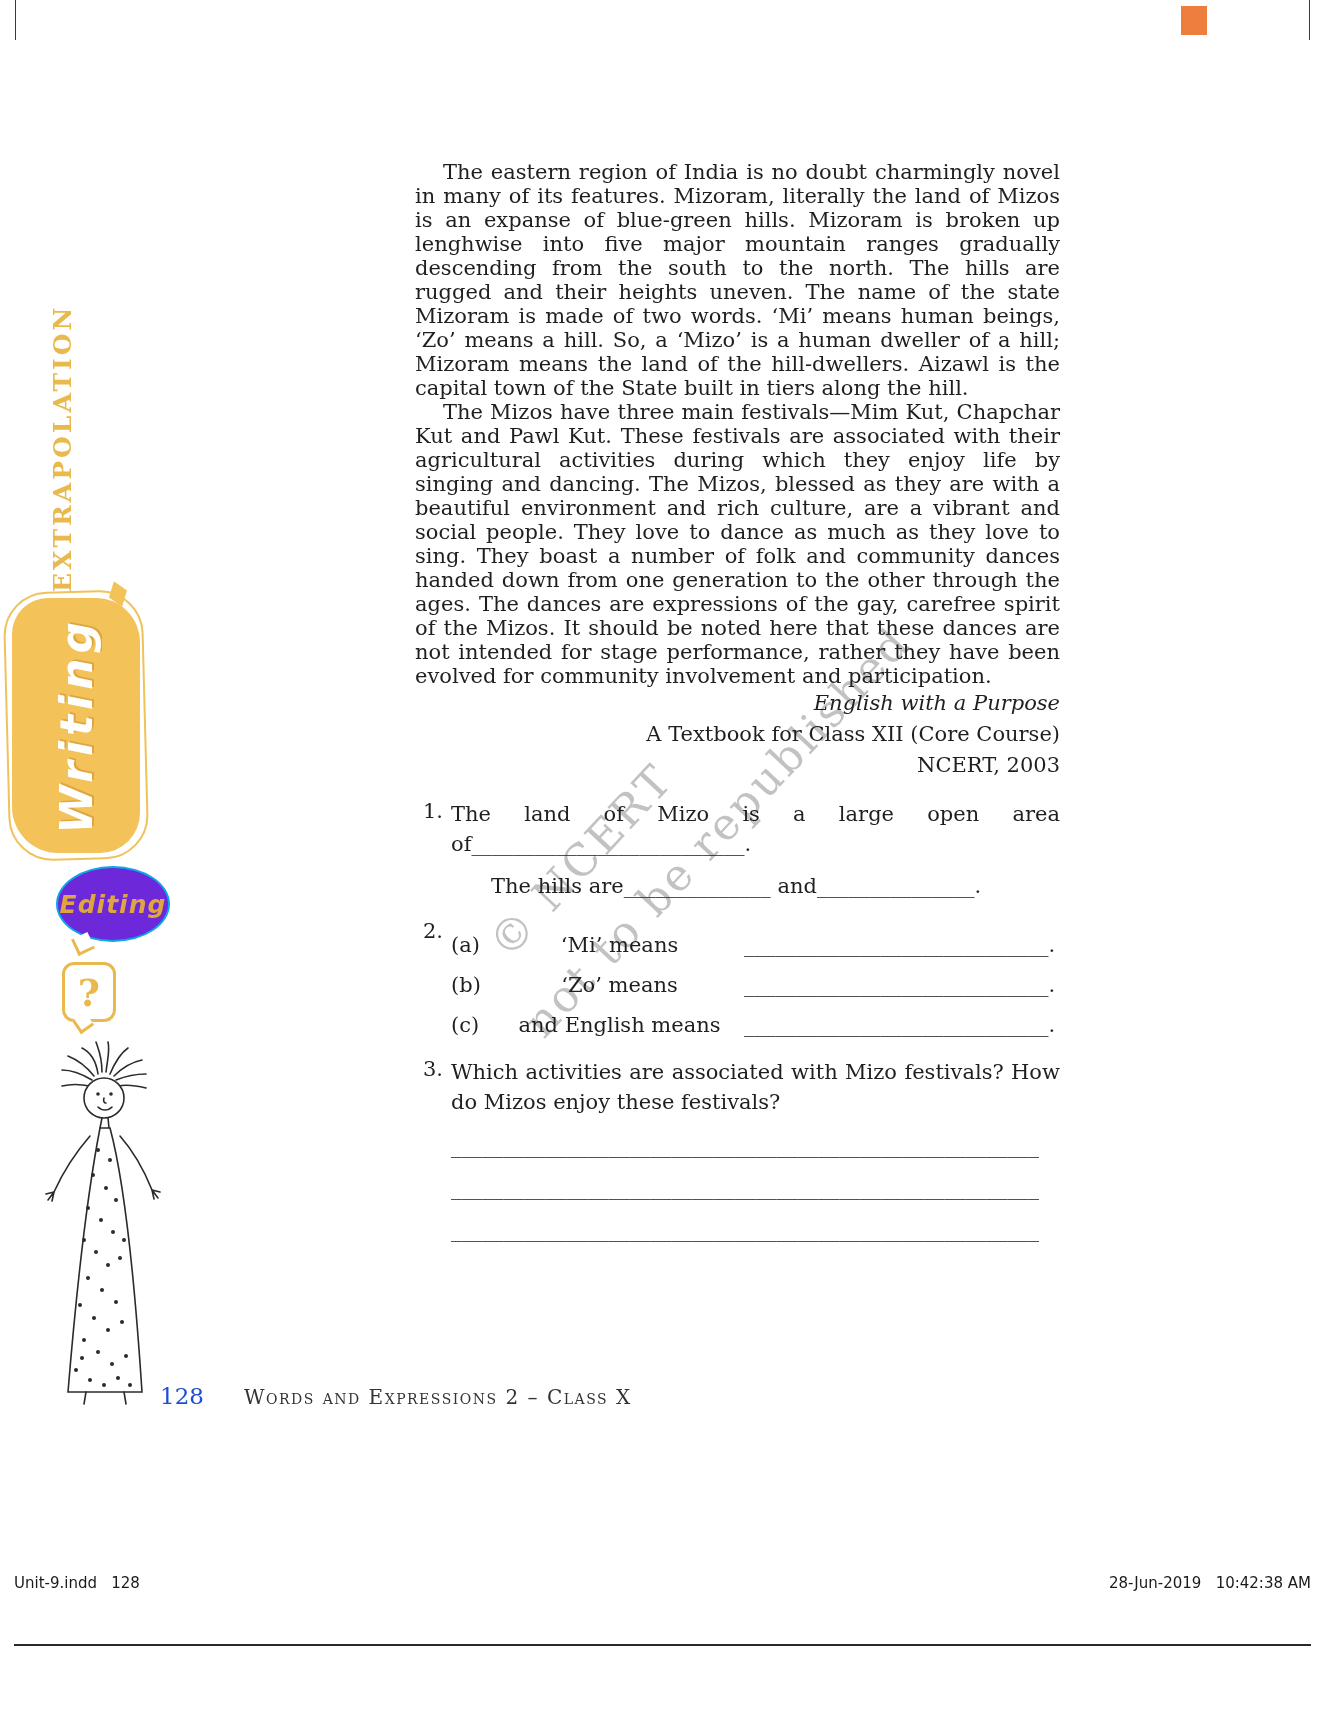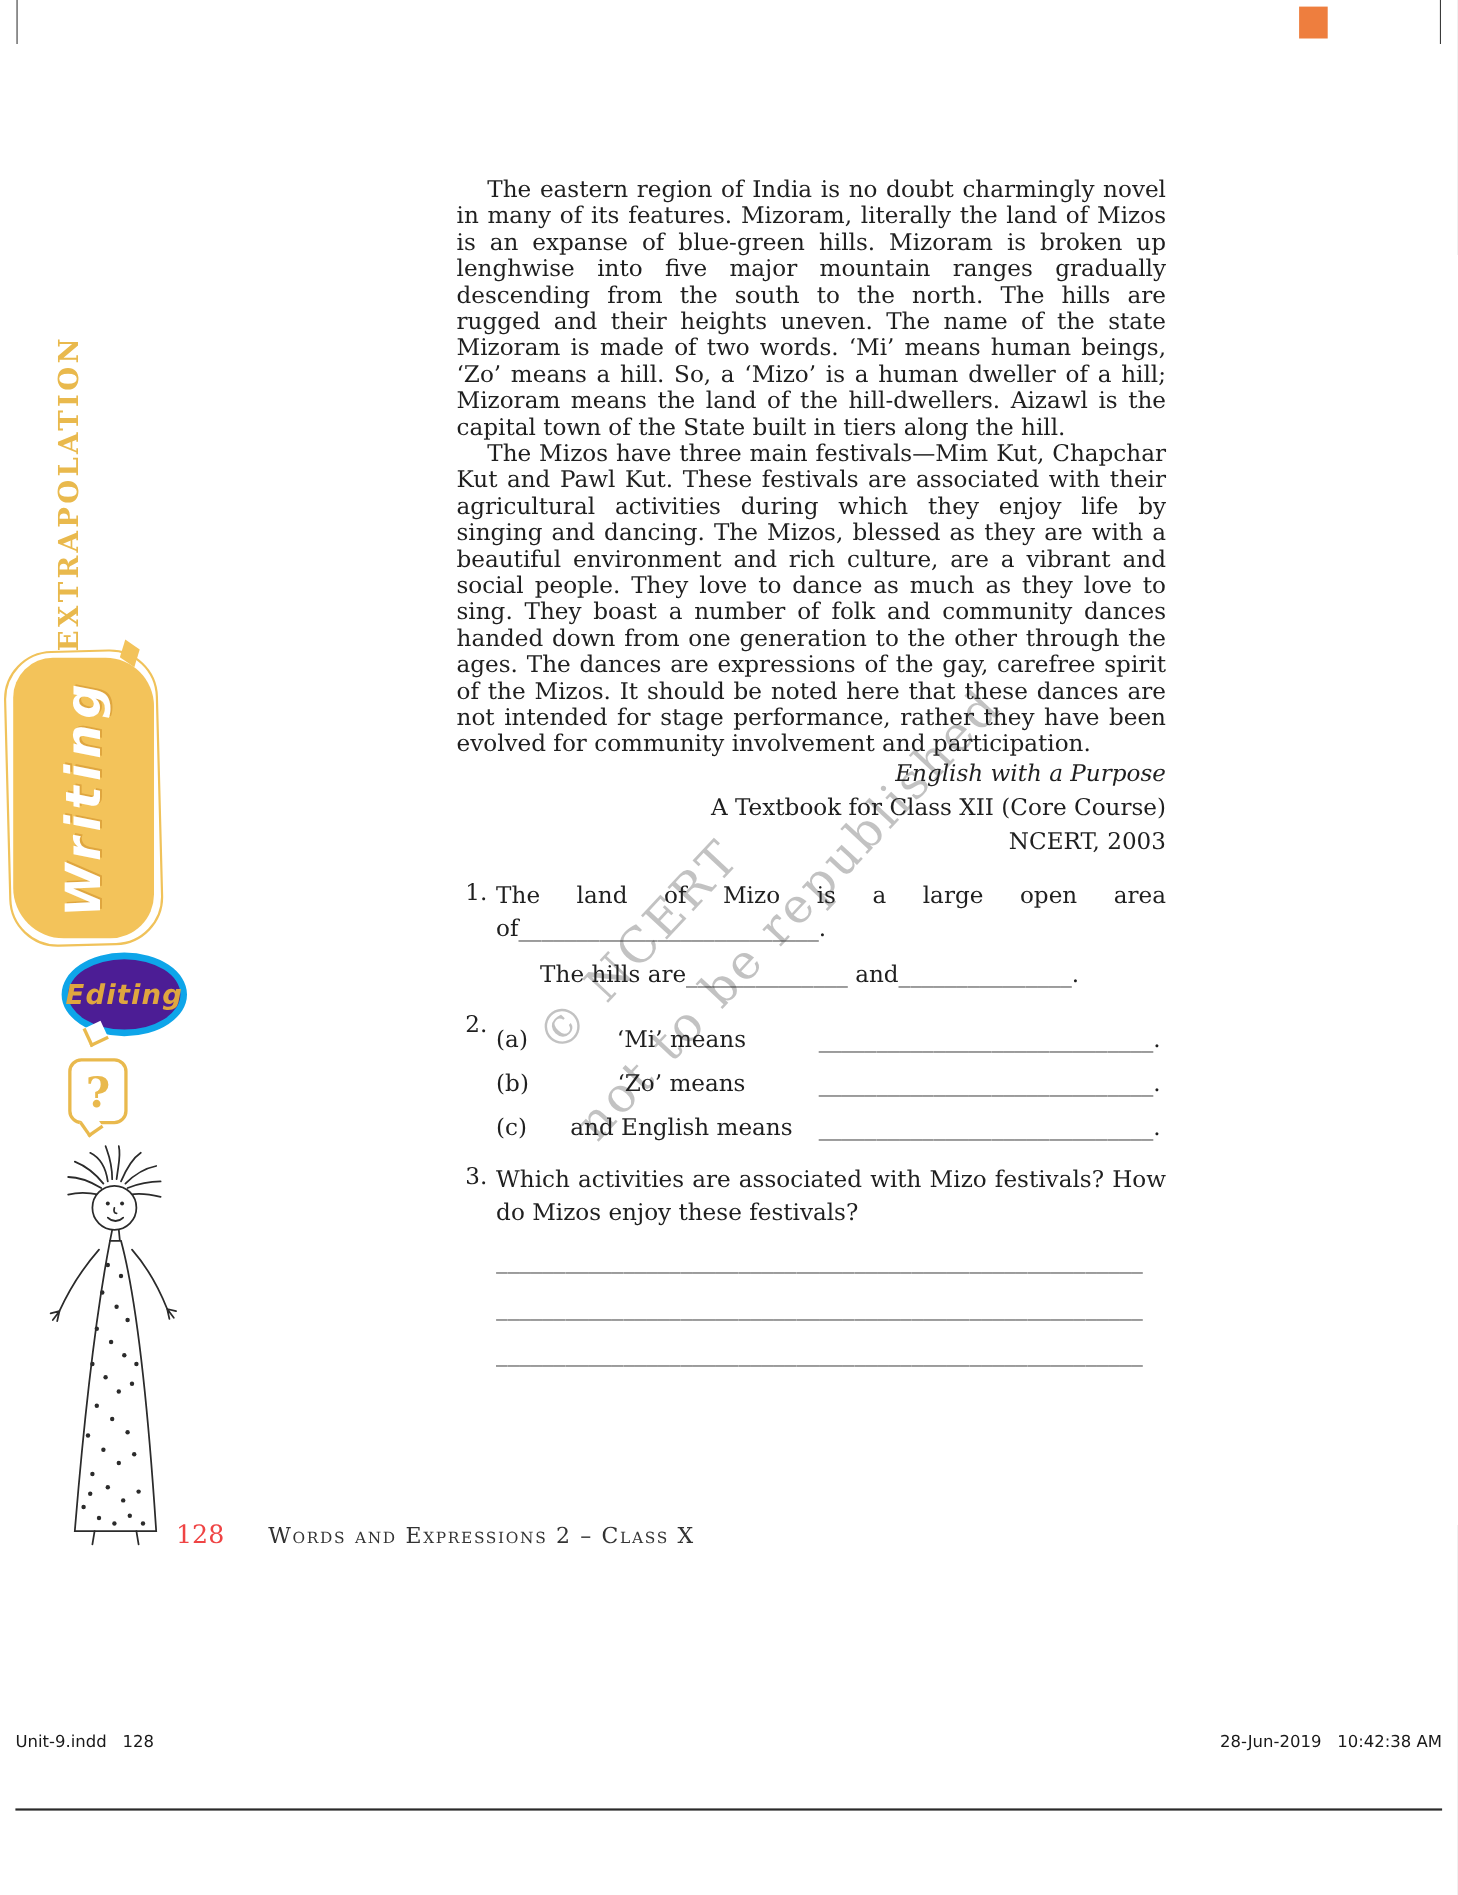--- a/index.html
+++ b/index.html
@@ -42,21 +42,21 @@
   }
   .writing-text {
     writing-mode:vertical-rl; transform:rotate(180deg);
     font-family:"DejaVu Sans", sans-serif; font-weight:bold; font-style:italic;
     font-size:44px; letter-spacing:5px; color:#ffffff;
     text-shadow:1.5px 1.5px 0 #DFA63F, -1px -1px 0 #f7d econ;
   }
   .writing-text { text-shadow:1.5px 1.5px 0 #DFA63F; }
   .editing-bubble {
     position:absolute; left:56px; top:866px; width:114px; height:76px;
-    background:#4c1d95; border:6px solid #0ea5e9; border-radius:50%;
+    background:#6d28d9; border:2px solid #0ea5e9; border-radius:50%;
     display:flex; align-items:center; justify-content:center; z-index:2;
   }
   .editing-bubble::after {
     content:""; position:absolute; left:16px; bottom:-13px; width:15px; height:15px;
     background:#fff; border-right:3px solid #E9B94D; border-bottom:3px solid #E9B94D;
     transform:rotate(65deg);
   }
   .editing-text {
     font-family:"DejaVu Sans", sans-serif; font-weight:bold; font-style:italic;
     font-size:25px; color:#DFA63F; letter-spacing:1px;
@@ -96,21 +96,21 @@
   .q1-line2 { margin-top:12px;margin-left:40px; }
   .sub-item { display:flex; margin-top:12px; line-height:28px; }
   .sub-label { flex:0 0 44px; }
   .sub-text { flex:1; text-align:center; }
   .sub-blank { flex:0 0 316px; white-space:nowrap; overflow:hidden; }
   .answer-lines { margin-top:8px; }
   .answer-line { line-height:42px; white-space:nowrap; overflow:hidden; }
 
   
   .footer { position:absolute; left:160px; top:1383px; display:flex; align-items:baseline; gap:40px; z-index:1; }
-  .footer-page { font-size:23px; color:#ef4444; }
+  .footer-page { font-size:23px; color:#1d4ed8; }
   .footer-title { font-variant:small-caps; font-size:20px; letter-spacing:1.5px; color:#333; }
 </style>
 </head>
 <body>
 
 <div class="page">
 
   <div class="tick left"></div>
   <div class="tick right"></div>
   <div class="color-patch"></div>

